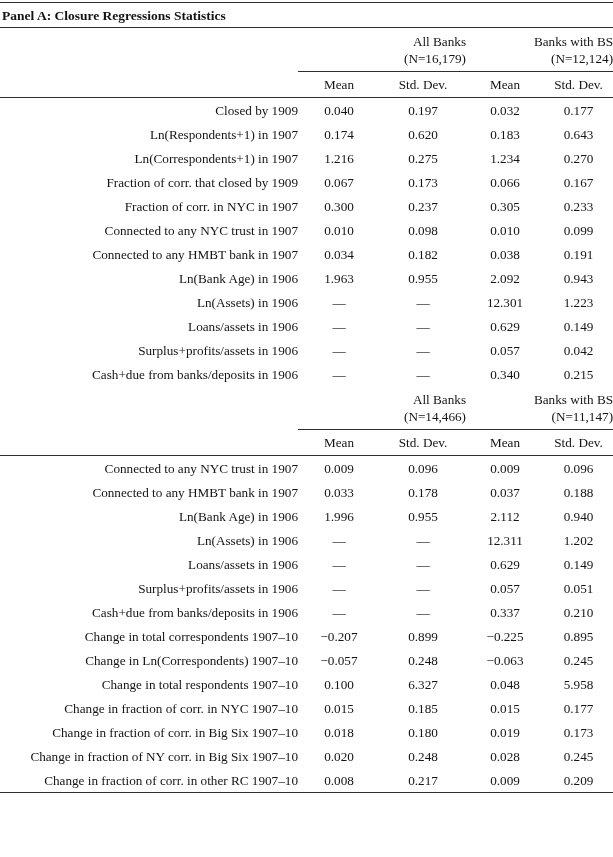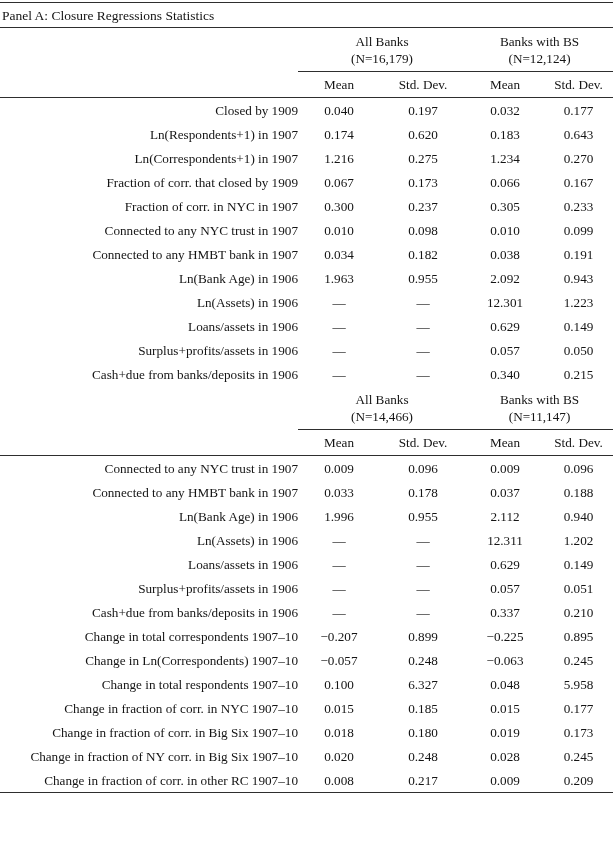--- a/index.html
+++ b/index.html
@@ -18,20 +18,21 @@
     width: 613px;
     box-sizing: border-box;
     padding-top: 2px;
   }
   .panel-title {
     font-size: 13.5px;
     line-height: 17px;
     padding: 4px 2px 3px 2px;
     border-top: 1px solid #2e2e2e;
     border-bottom: 1px solid #2e2e2e;
+    font-weight: bold;
   }
   table {
     border-collapse: collapse;
     width: 613px;
     table-layout: fixed;
   }
   col.c-label { width: 298px; }
   col.c-n1 { width: 82px; }
   col.c-n2 { width: 86px; }
   col.c-n3 { width: 78px; }
@@ -39,21 +40,21 @@
   th {
     font-weight: normal;
     font-size: 13.2px;
   }
   .group-row th.group {
     border-bottom: 1px solid #2e2e2e;
     padding: 5px 0 4px 0;
     vertical-align: middle;
   }
   .group .gname, .group .gn {
-    text-align: center;
+    text-align: right;
     font-size: 13.2px;
     line-height: 17px;
     white-space: nowrap;
   }
   .colhead-row th {
     border-bottom: 1px solid #2e2e2e;
     padding: 4px 0 4px 0;
     line-height: 17px;
     text-align: center;
     white-space: nowrap;
@@ -181,21 +182,21 @@
           <td class="num">—</td>
           <td class="num">—</td>
           <td class="num">0.629</td>
           <td class="num">0.149</td>
         </tr>
         <tr>
           <td class="label">Surplus+profits/assets in 1906</td>
           <td class="num">—</td>
           <td class="num">—</td>
           <td class="num">0.057</td>
-          <td class="num">0.050</td>
+          <td class="num">0.042</td>
         </tr>
         <tr>
           <td class="label">Cash+due from banks/deposits in 1906</td>
           <td class="num">—</td>
           <td class="num">—</td>
           <td class="num">0.340</td>
           <td class="num">0.215</td>
         </tr>
       </tbody>
   </table>

